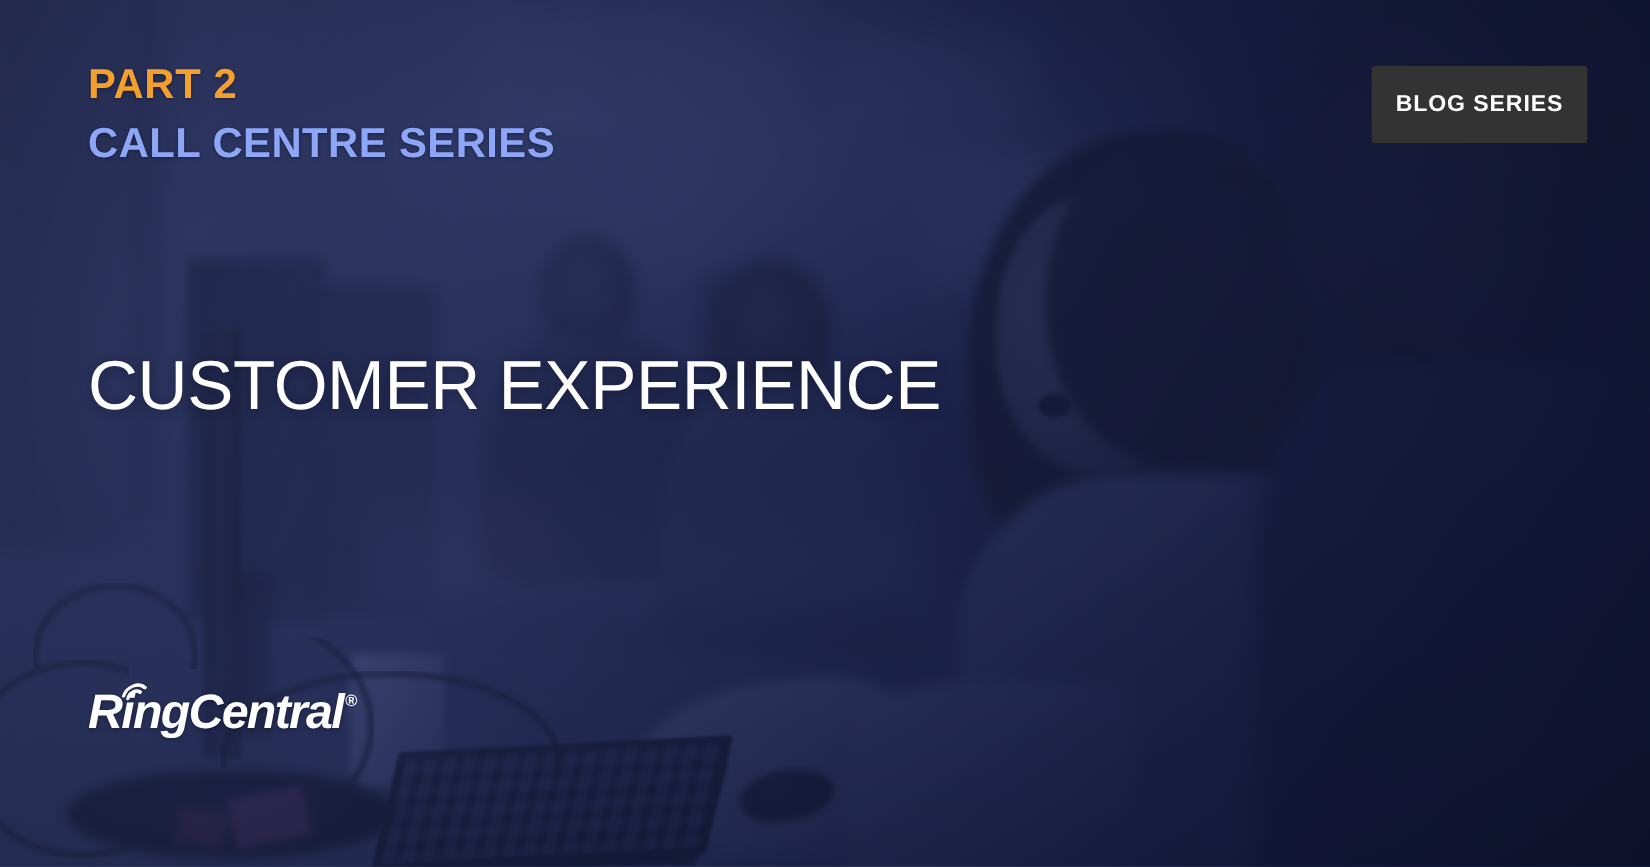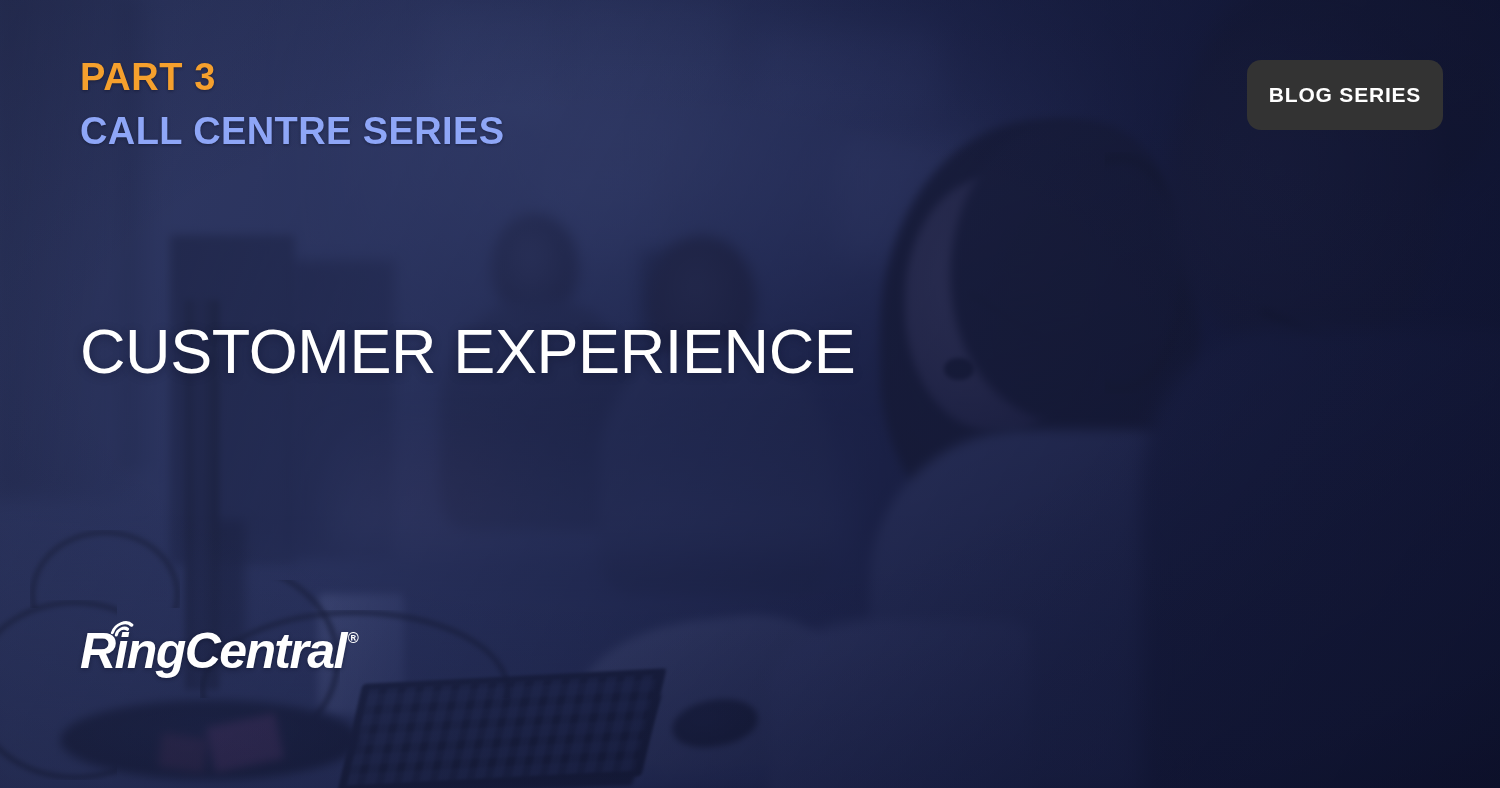--- a/index.html
+++ b/index.html
@@ -450,21 +450,21 @@
     text-shadow: 0 2px 10px rgba(8,12,32,0.35);
   }
 
   .badge {
     position: absolute;
     left: 1247px;
     top: 60px;
     width: 196px;
     height: 70px;
     background: #333333;
-    border-radius: 14px;
+    border-radius: 3px;
     display: flex;
     align-items: center;
     justify-content: center;
   }
   .badge-label {
     color: #ffffff;
     font-size: 21px;
     font-weight: bold;
     letter-spacing: 0.8px;
   }
@@ -472,21 +472,21 @@
   
   .logo {
     position: absolute;
     left: 80px;
     top: 626px;
     display: flex;
     align-items: flex-start;
   }
   .logo-wordmark {
     position: relative;
-    font-size: 50px;
+    font-size: 44px;
     font-weight: bold;
     font-style: italic;
     letter-spacing: -1.6px;
     line-height: 1;
     color: #ffffff;
     text-shadow: 0 1px 4px rgba(6,10,28,0.4);
     text-align: right;
   }
   .logo-wifi {
     position: absolute;
@@ -572,21 +572,21 @@
     <div class="sticky2"></div>
   </div>
 
   <div class="overlay"></div>
   <div class="overlay2"></div>
   <div class="vignette"></div>
 
   <div class="content">
 
     <div class="eyebrow-block">
-      <p class="eyebrow-part">PART 3</p>
+      <p class="eyebrow-part">PART 2</p>
       <p class="eyebrow-series">CALL CENTRE SERIES</p>
     </div>
 
     <h1 class="headline">CUSTOMER EXPERIENCE</h1>
 
     <div class="badge">
       <span class="badge-label">BLOG SERIES</span>
     </div>
 
     <div class="logo">

